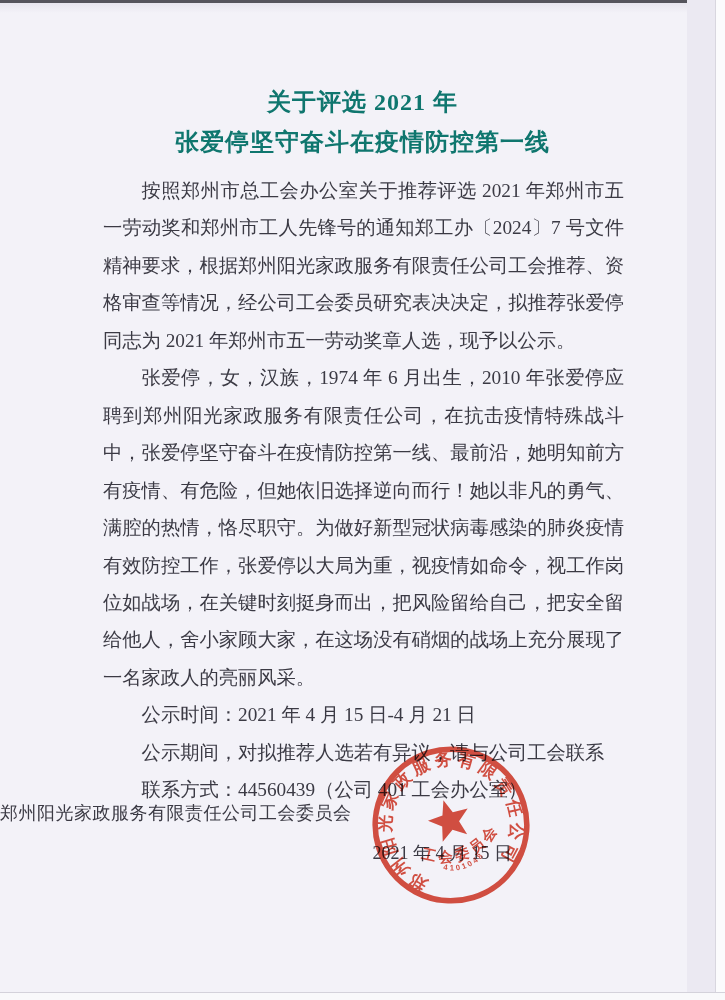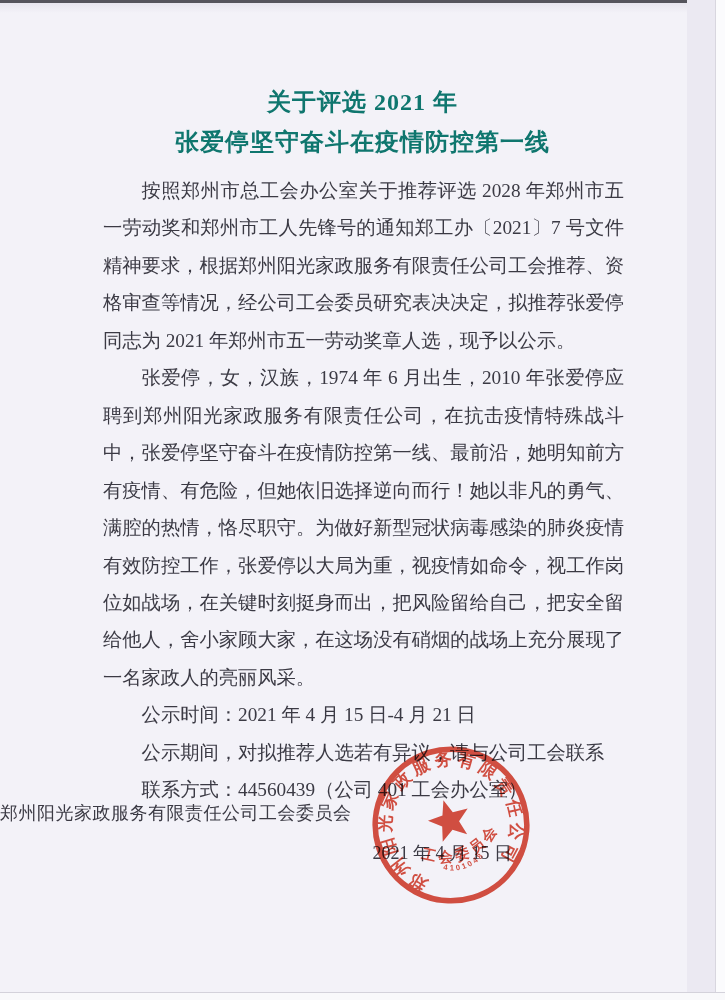--- a/index.html
+++ b/index.html
@@ -121,21 +121,21 @@
   <div class="edge-right-strip"></div>
   <div class="edge-bottom-line"></div>
   <div class="edge-bottom-strip"></div>
 
   <div class="title-block">
     <p>关于评选 2021 年</p>
     <p>张爱停坚守奋斗在疫情防控第一线</p>
   </div>
 
   <div class="body-block">
-    <p>按照郑州市总工会办公室关于推荐评选 2028 年郑州市五一劳动奖和郑州市工人先锋号的通知郑工办〔2021〕7 号文件精神要求，根据郑州阳光家政服务有限责任公司工会推荐、资格审查等情况，经公司工会委员研究表决决定，拟推荐张爱停同志为 2021 年郑州市五一劳动奖章人选，现予以公示。</p>
+    <p>按照郑州市总工会办公室关于推荐评选 2021 年郑州市五一劳动奖和郑州市工人先锋号的通知郑工办〔2024〕7 号文件精神要求，根据郑州阳光家政服务有限责任公司工会推荐、资格审查等情况，经公司工会委员研究表决决定，拟推荐张爱停同志为 2021 年郑州市五一劳动奖章人选，现予以公示。</p>
     <p>张爱停，女，汉族，1974 年 6 月出生，2010 年张爱停应聘到郑州阳光家政服务有限责任公司，在抗击疫情特殊战斗中，张爱停坚守奋斗在疫情防控第一线、最前沿，她明知前方有疫情、有危险，但她依旧选择逆向而行！她以非凡的勇气、满腔的热情，恪尽职守。为做好新型冠状病毒感染的肺炎疫情有效防控工作，张爱停以大局为重，视疫情如命令，视工作岗位如战场，在关键时刻挺身而出，把风险留给自己，把安全留给他人，舍小家顾大家，在这场没有硝烟的战场上充分展现了一名家政人的亮丽风采。</p>
     <p>公示时间：2021 年 4 月 15 日-4 月 21 日</p>
     <p>公示期间，对拟推荐人选若有异议，请与公司工会联系</p>
     <p>联系方式：44560439（公司 401 工会办公室）</p>
   </div>
 
   <div class="signature-block">
     <p class="signature-org-line">郑州阳光家政服务有限责任公司工会委员会</p>
     <p class="signature-date-line">2021 年 4 月 15 日</p>
   </div>

